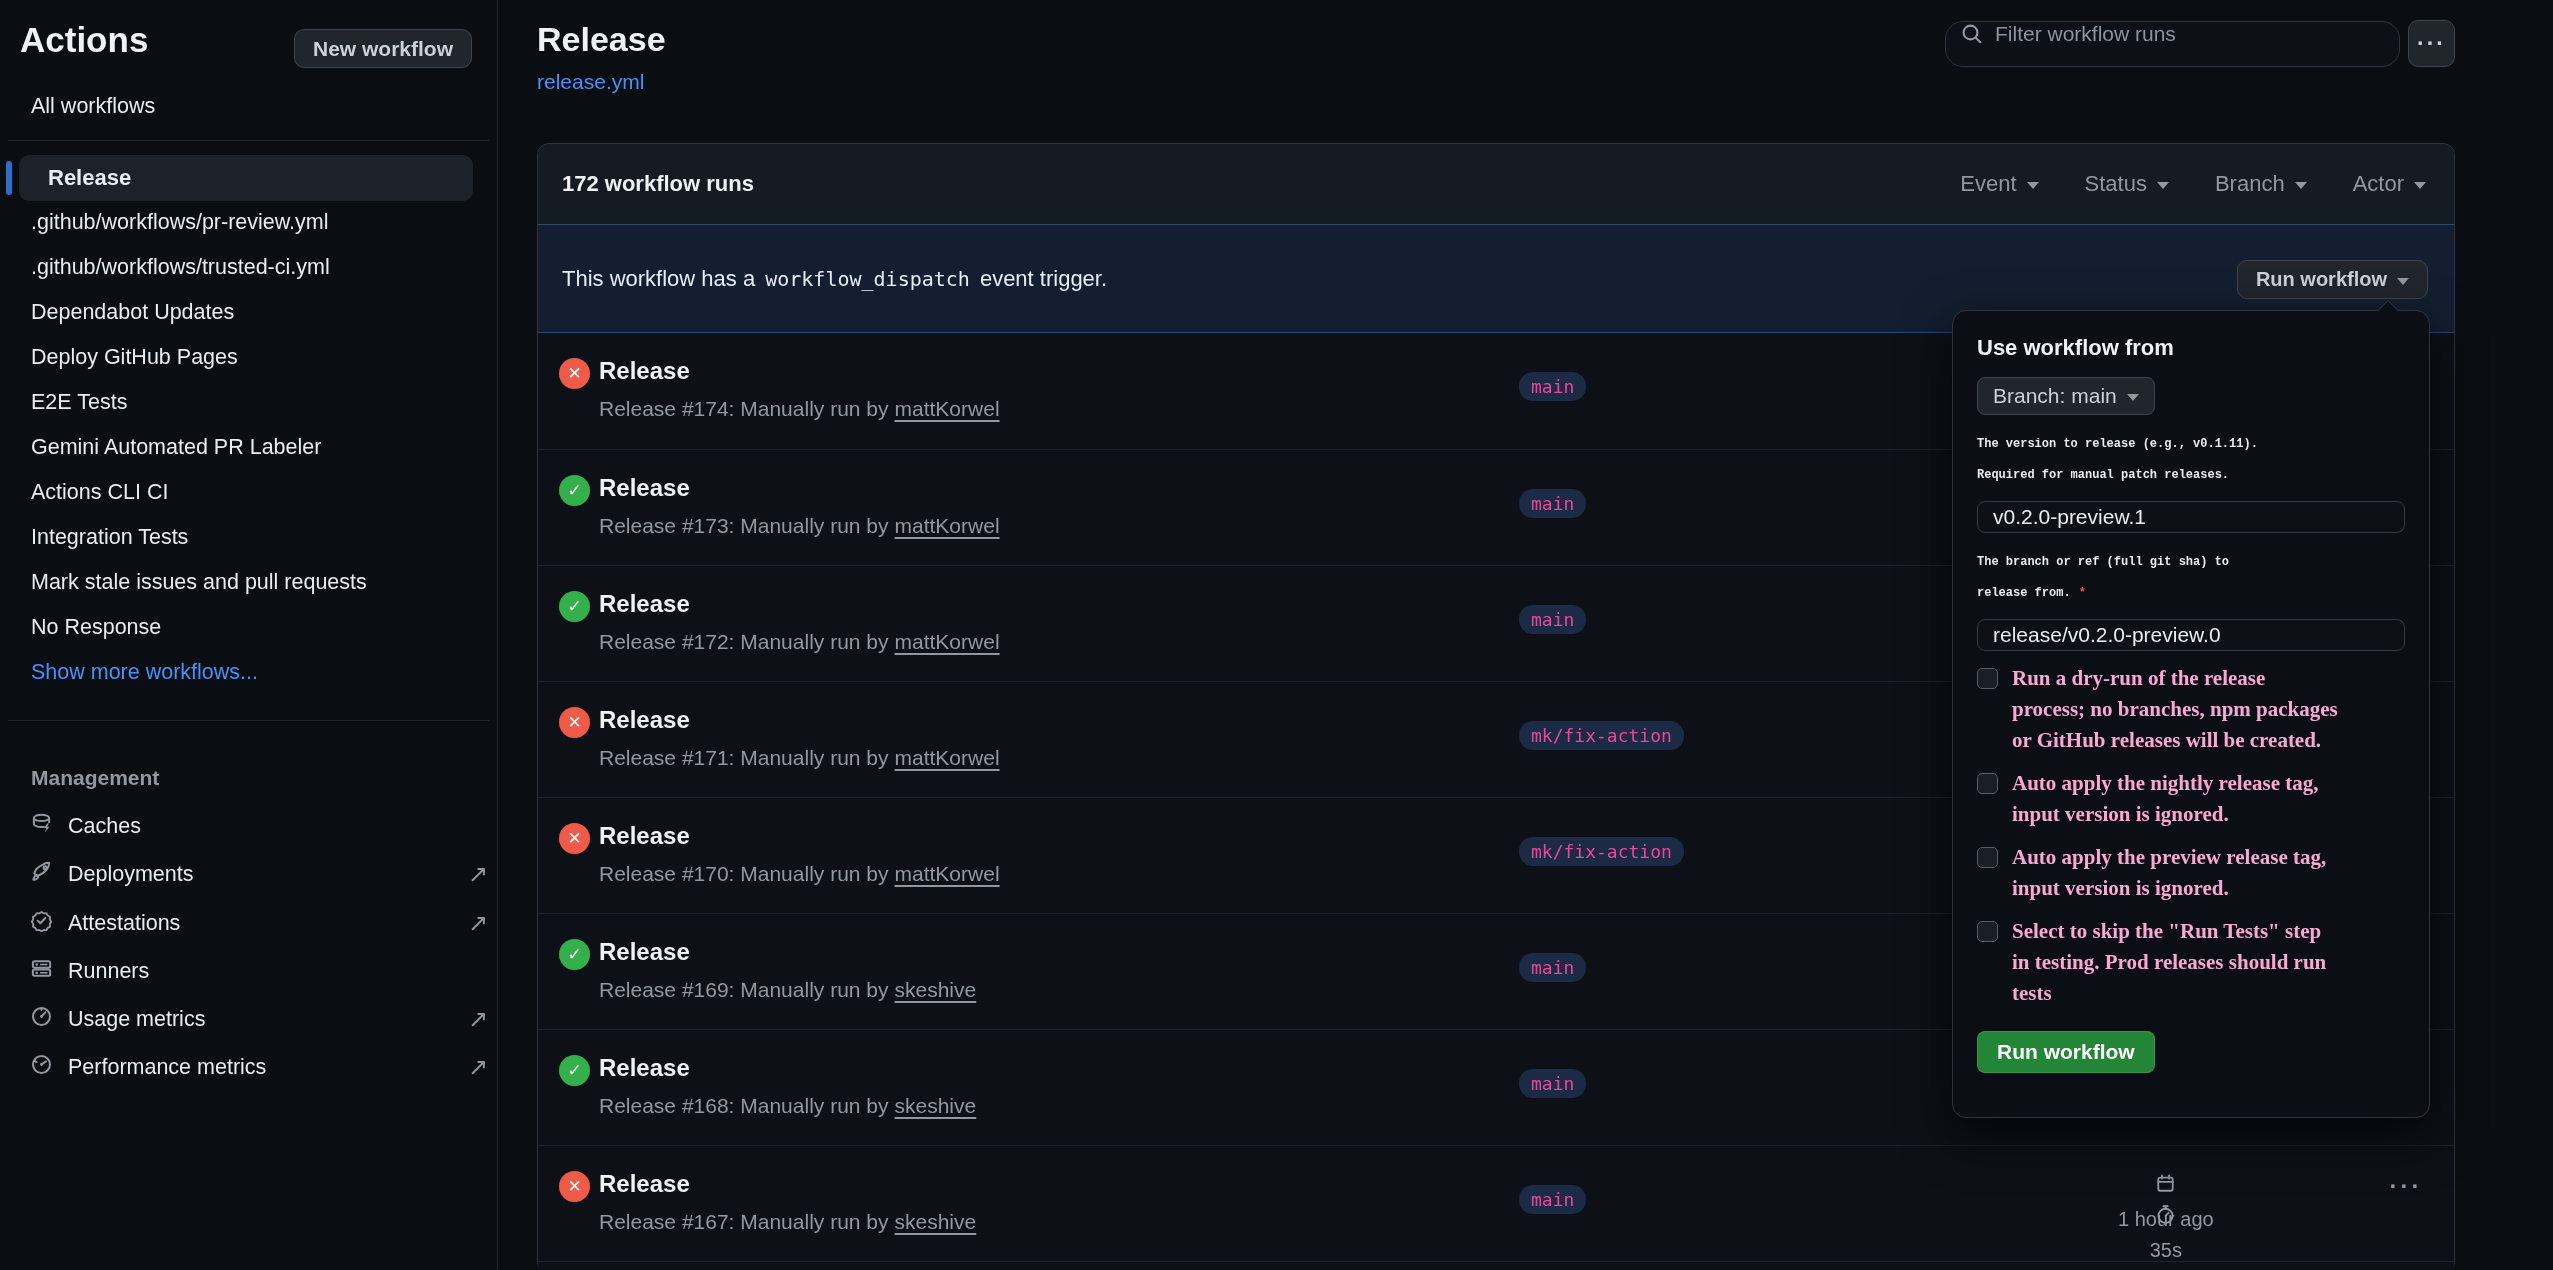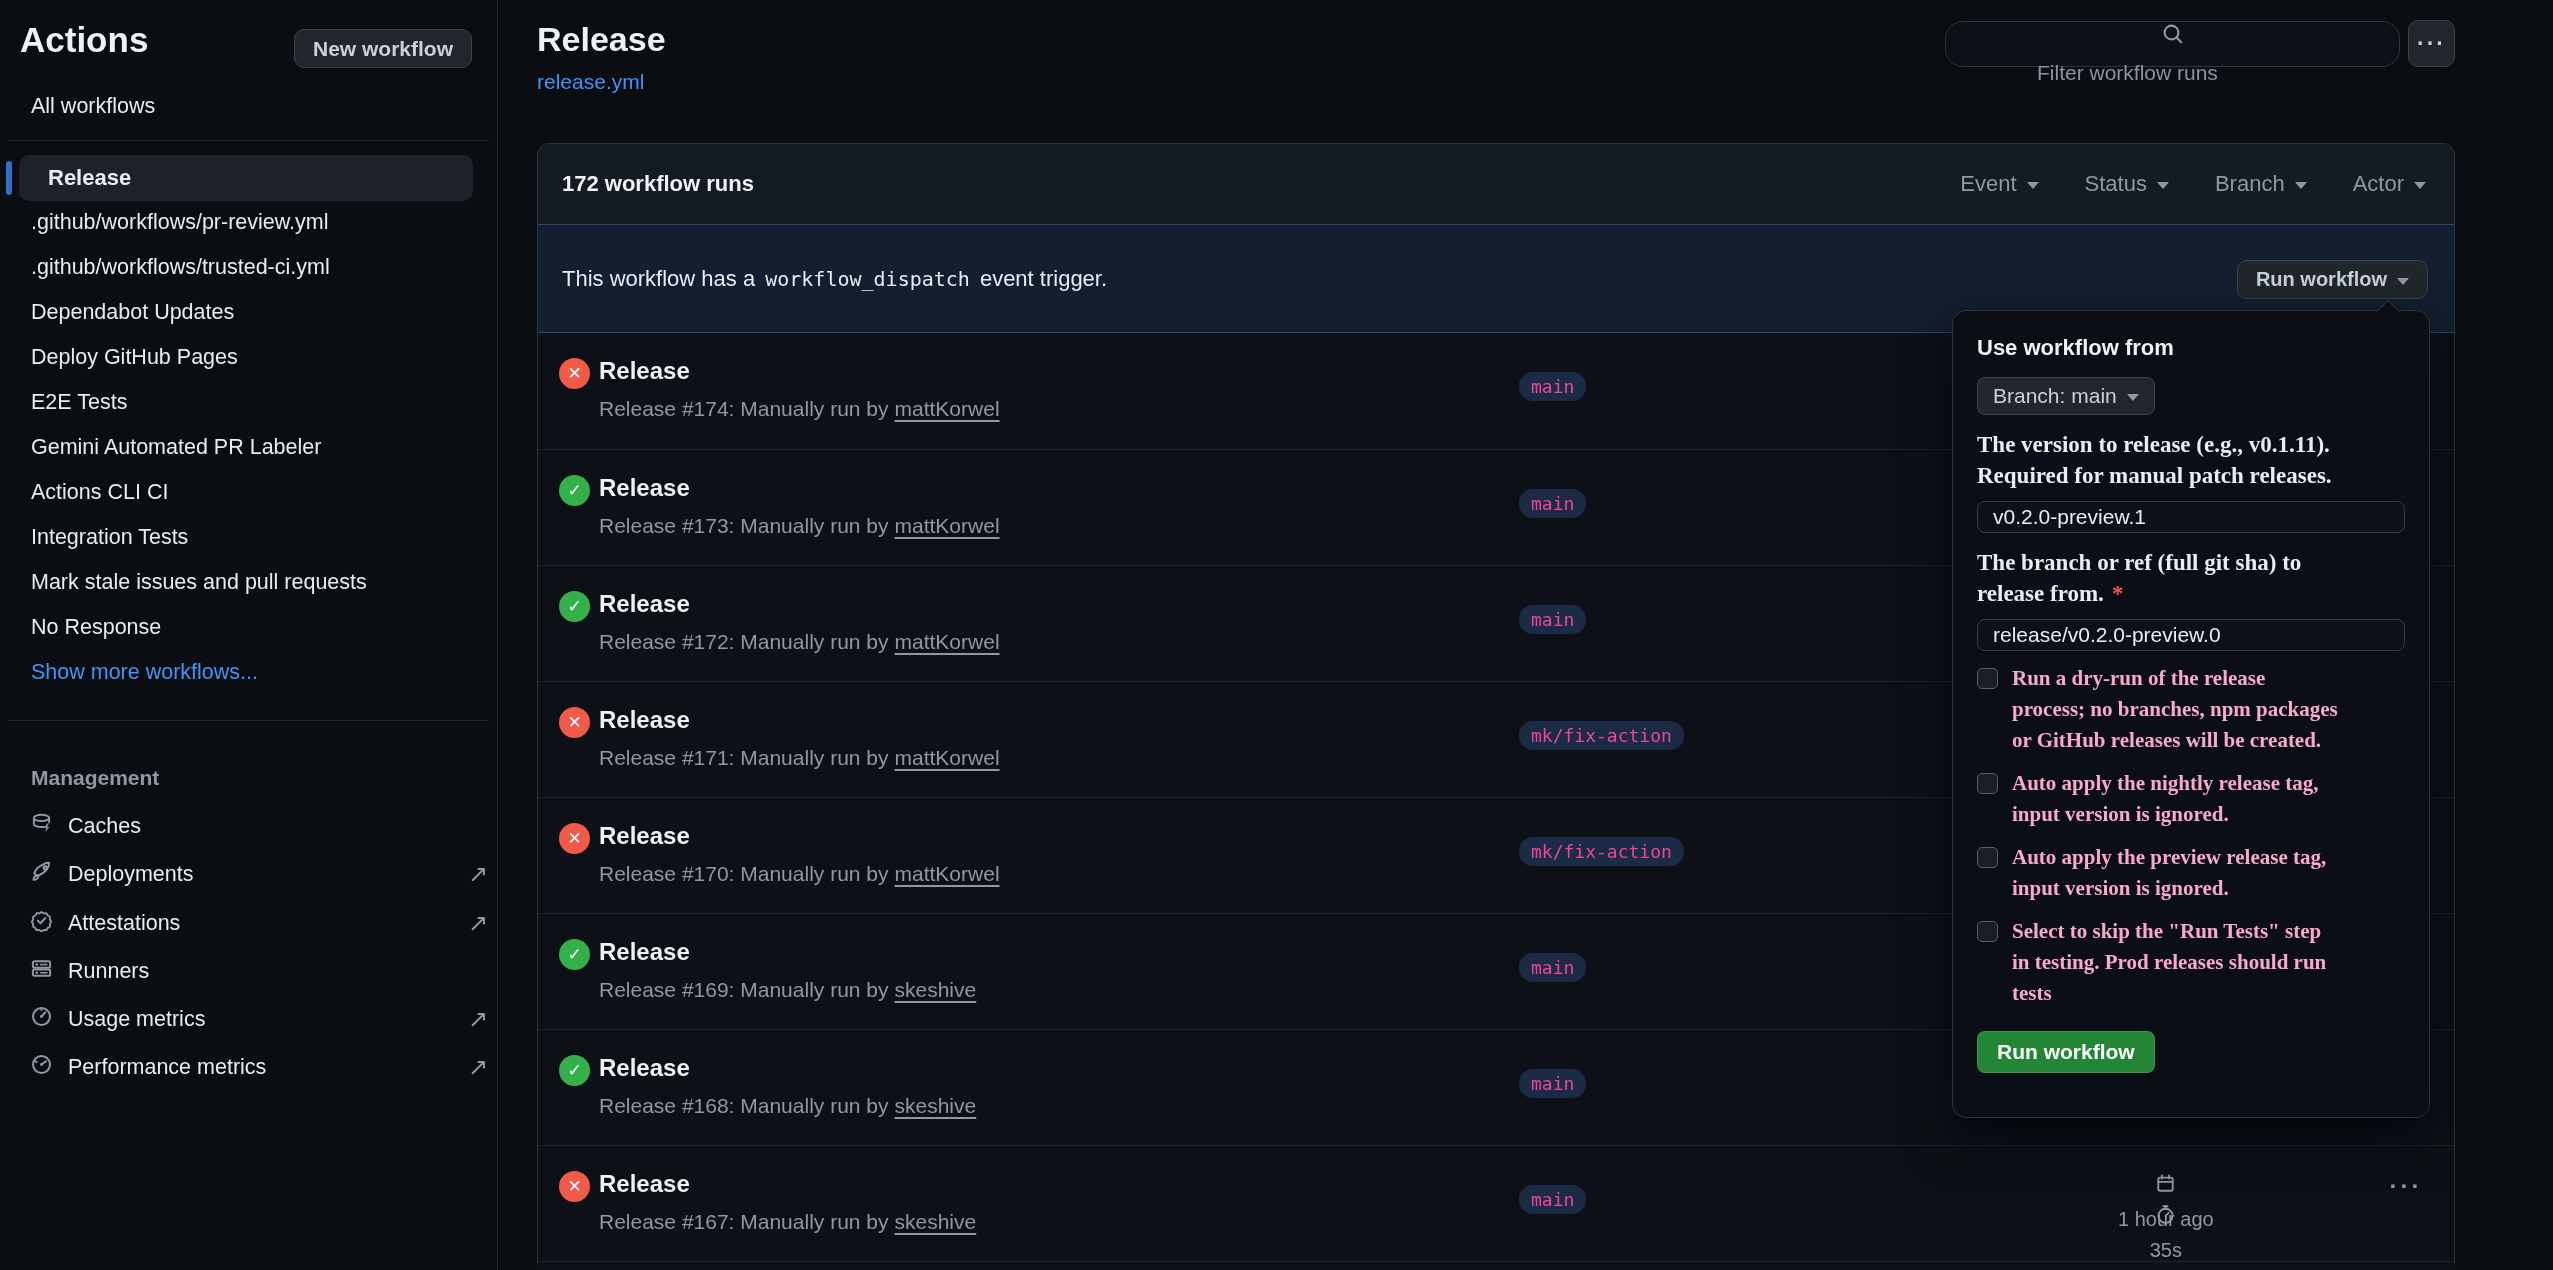--- a/index.html
+++ b/index.html
@@ -31,21 +31,21 @@
   .mgmt-item { left:30px; right:20px; height:48px; display:flex; align-items:center; gap:15px; font-size:21.5px; color:#e6edf3; cursor:pointer; }
   .mgmt-item svg { flex:none; }
   .ext-arrow { position:absolute; left:438px; color:#9198a1; font-size:24px; }
   .icon-stroke { stroke:#9198a1; stroke-width:1.4; fill:none; stroke-linecap:round; stroke-linejoin:round; }
 
   
   .main { position:absolute; left:537px; top:0; width:1918px; height:1270px; }
   .main-title { left:0; top:20px; font-size:34px; font-weight:700; color:#f0f3f6; }
   .file-link { left:0; top:70px; font-size:21px; color:#4493f8; cursor:pointer; }
   .filter-input-wrap { left:1408px; top:21px; width:455px; height:46px; background:#0d1117; border:1px solid #2f353d; border-radius:18px;
-                       display:flex; align-items:center; padding:0 14px; gap:11px;flex-direction:column; }
+                       display:flex; align-items:flex-start; padding:0 14px; gap:11px; }
   .filter-input { flex:1; background:transparent; border:none; outline:none; color:#e6edf3; font-size:21px; font-family:inherit; }
   .filter-input::placeholder { color:#8b949e; }
   .top-kebab { left:1871px; top:20px; width:47px; height:47px; border-radius:10px; font-size:23px; letter-spacing:2px; }
 
   
   .box { position:absolute; left:0; top:143px; width:1918px; border:1px solid #2f353d; border-radius:12px; background:#0d1117; }
   .box-header { height:80px; background:#151b23; border-radius:12px 12px 0 0;
                 display:flex; align-items:center; justify-content:space-between; padding:0 28px 0 24px; }
   .runs-count { font-size:22px; font-weight:700; color:#f0f3f6; }
   .filters { display:flex; gap:46px; }
@@ -77,22 +77,22 @@
 
   
   .popover { position:absolute; left:1415px; top:310px; width:478px; height:808px; z-index:6;
              background:#0b0e14; border:1px solid #2f353d; border-radius:14px; padding:24px 24px;
              box-shadow:0 18px 50px rgba(1,4,9,0.85); }
   .popover::before { content:""; position:absolute; top:-8.5px; left:427px; width:15px; height:15px; background:#0b0e14;
                      border-left:1px solid #2f353d; border-top:1px solid #2f353d; transform:rotate(45deg); }
   .po-heading { font-size:22px; font-weight:700; color:#f0f3f6; }
   .po-branch-btn { margin-top:16px; height:38px; padding:0 15px; font-size:21px; font-weight:400; border-radius:8px; }
   .po-branch-btn .caret { color:#9198a1; }
-  .mono-label { margin-top:14px; font-family:Liberation Serif, serif; font-weight:700;
-                font-size:23px; line-height:31px; color:#e6edf3; }
+  .mono-label { margin-top:14px; font-family:Liberation Mono, monospace; font-weight:700;
+                font-size:12px; line-height:31px; color:#e6edf3; }
   .mono-label div { white-space:nowrap; }
   .required-star { color:#f25749; margin-left:8px; }
   .po-input { margin-top:10px; width:100%; height:32px; background:#0d1117; border:1px solid #363c44; border-radius:8px;
               color:#e6edf3; font-size:21px; padding:0 15px; outline:none; font-family:inherit; }
   .po-check { display:flex; gap:14px; margin-top:12px; }
   .po-check .cb { width:21px; height:21px; margin-top:5px; background:#1a1f26; border:1.5px solid #555d66; border-radius:5px; flex:none; cursor:pointer; }
   .cb-label { font-family:Liberation Serif, serif; font-weight:700; font-size:21px; line-height:31px; color:#f9a8d4; }
   .cb-label div { white-space:nowrap; }
   .po-submit { margin-top:22px; height:42px; padding:0 19px; background:#238636; border:1px solid rgba(240,246,252,0.12);
                border-radius:8px; color:#ffffff; font-size:21px; font-weight:700; display:inline-flex; align-items:center; cursor:pointer; }

